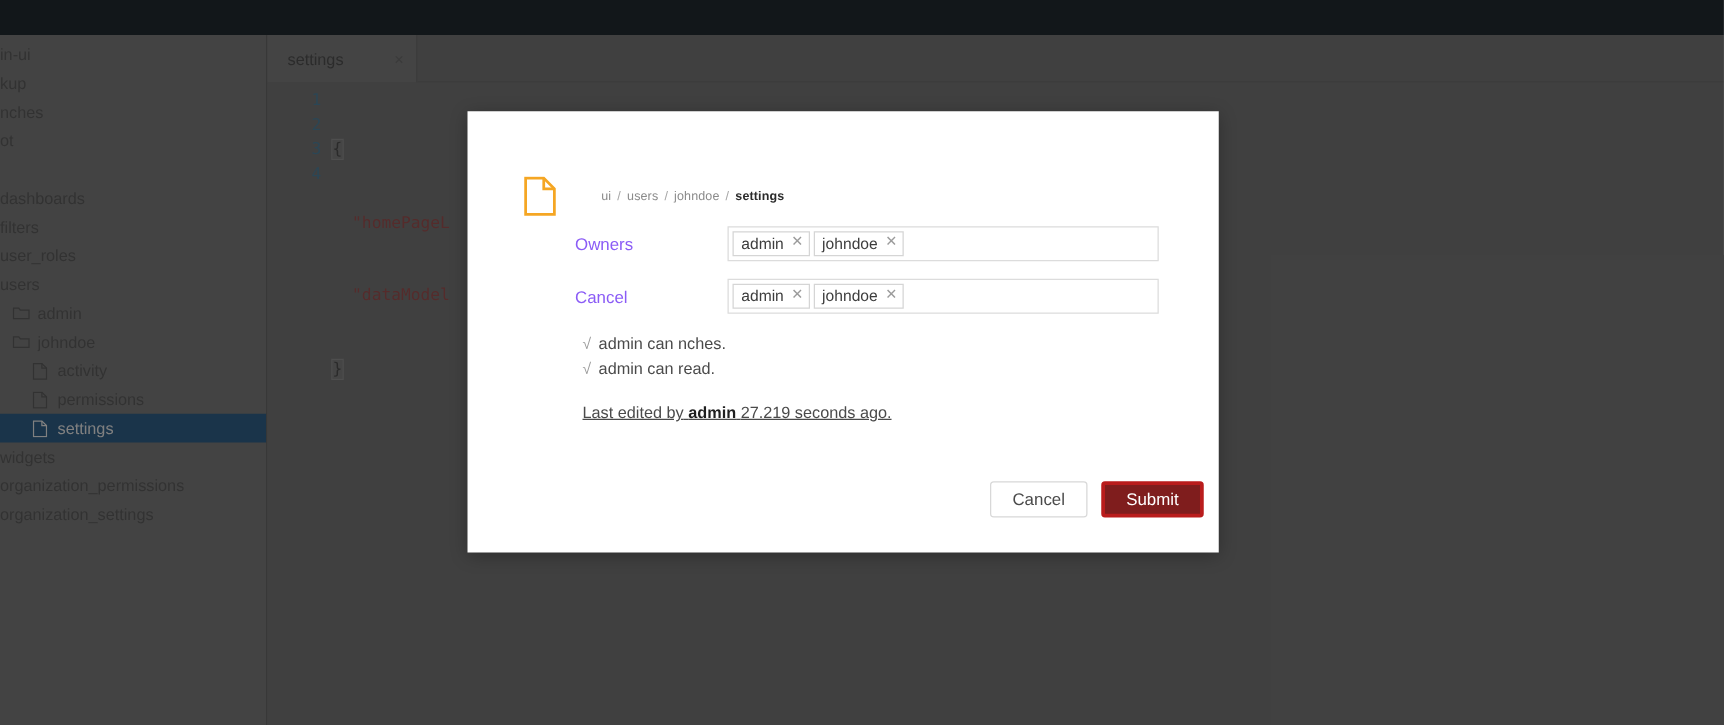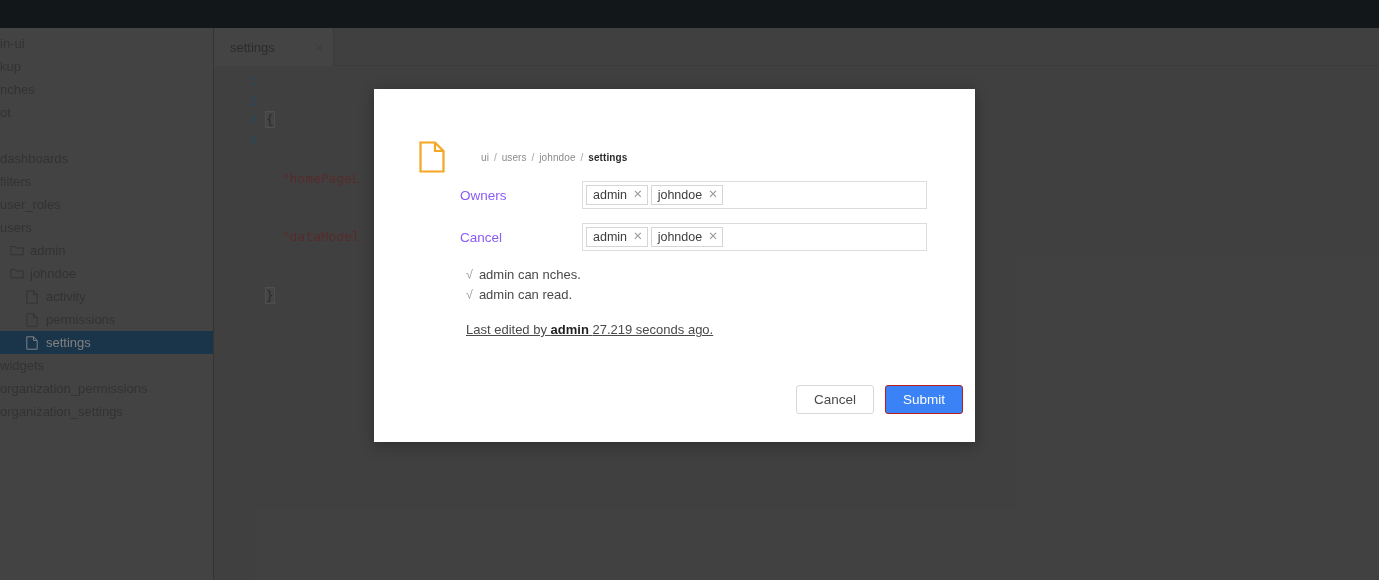--- a/index.html
+++ b/index.html
@@ -195,22 +195,22 @@
     border-radius: 3px;
     display: inline-flex; align-items: center; justify-content: center;
     cursor: pointer;
   }
   .btn-cancel {
     background: #fff;
     border: 1px solid #d8d8d8;
     color: #4a4a4a;
   }
   .btn-submit {
-    background: #3b82f6;
-    border: 1px solid #b91c1c;
+    background: #7f1d1d;
+    border: 3px solid #b91c1c;
     color: #ffffff;
   }
 </style>
 </head>
 <body>
 
 <div id="root">
 
   <div class="app-layer">
 

